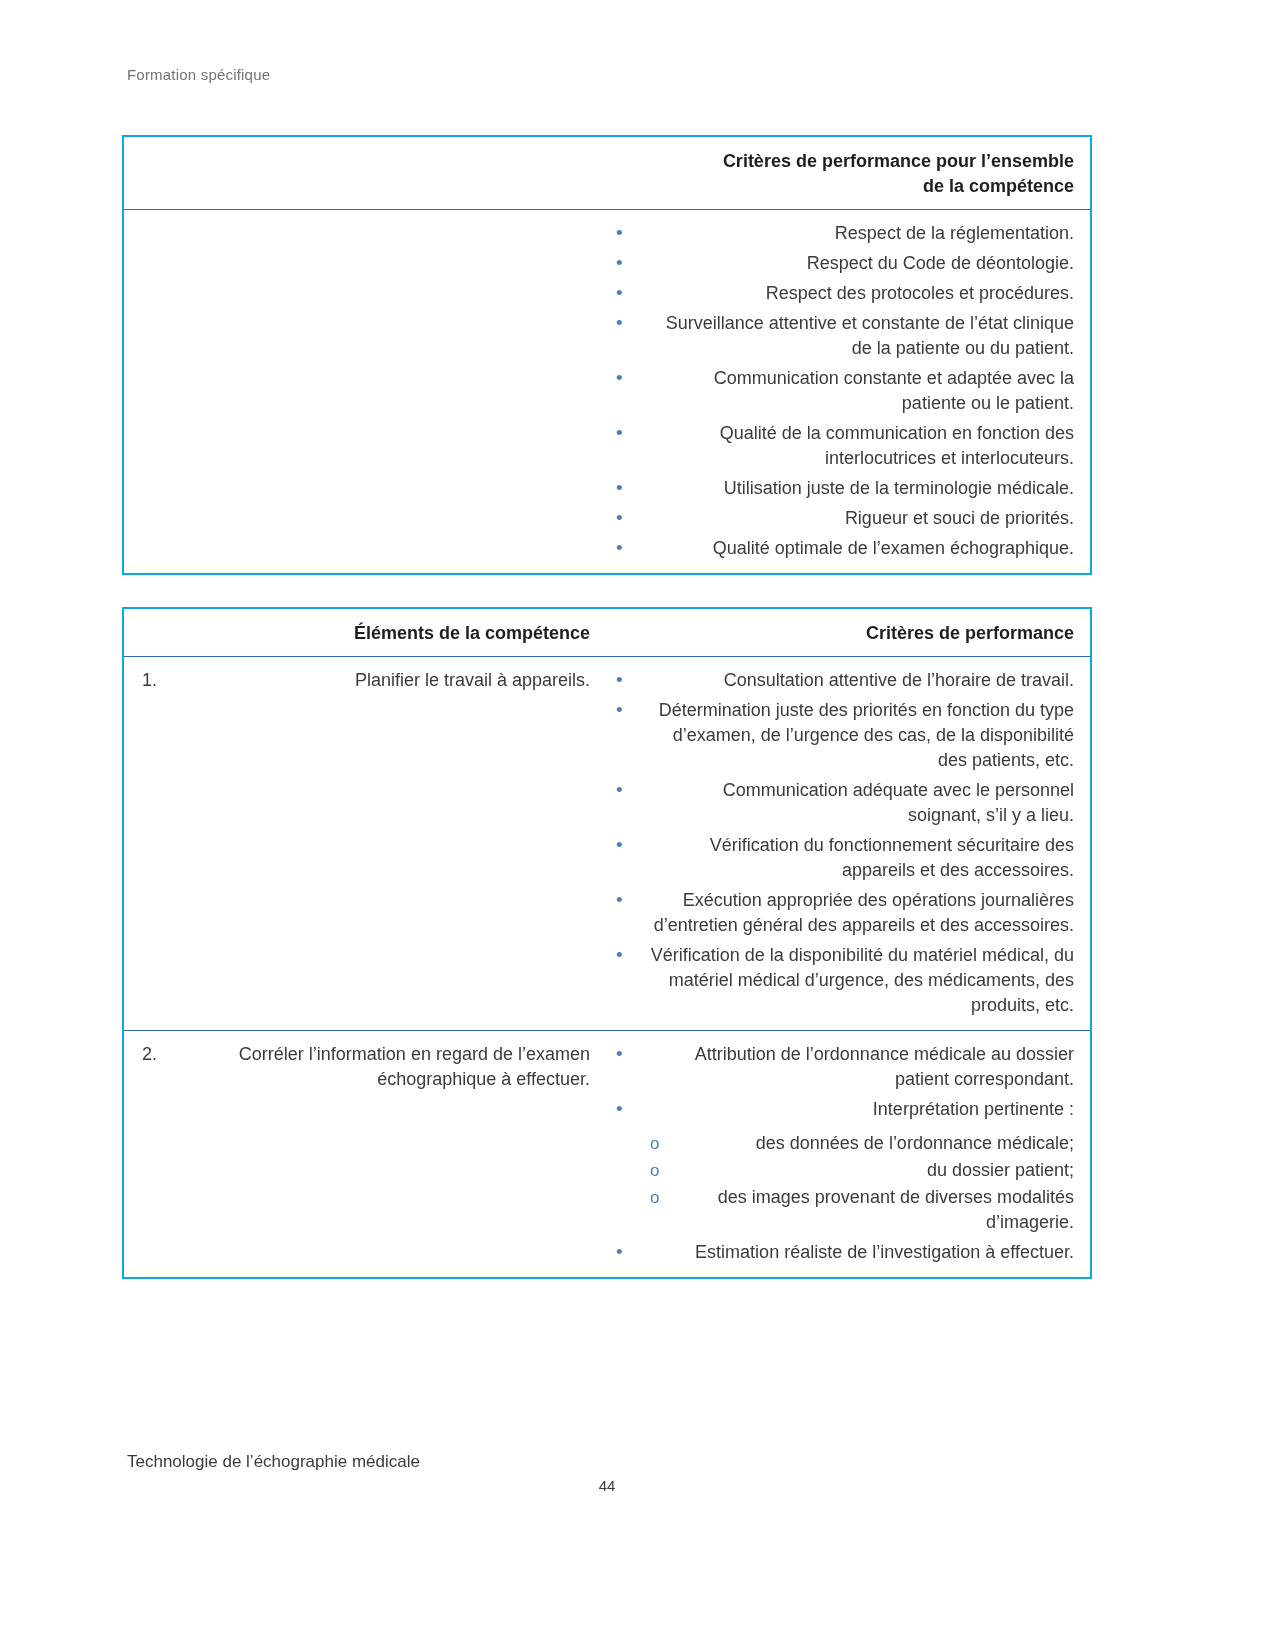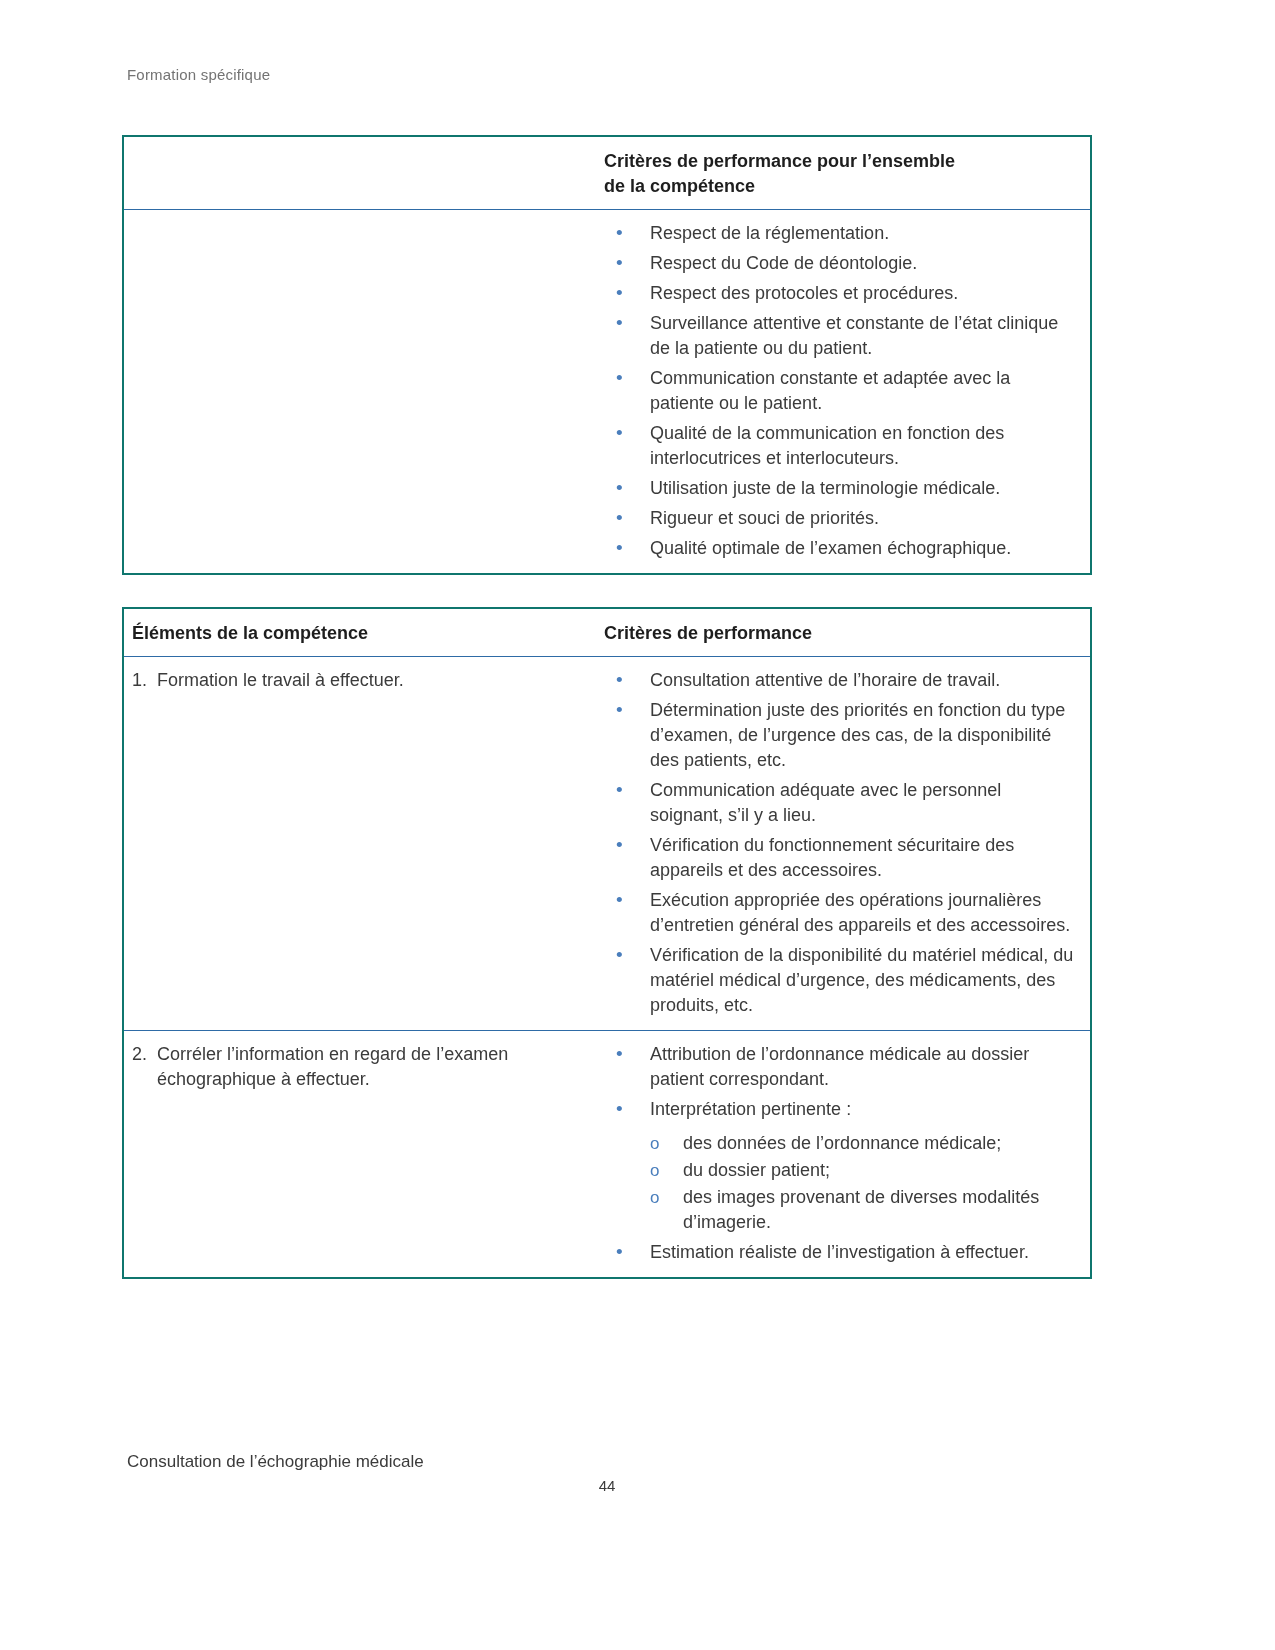--- a/index.html
+++ b/index.html
@@ -11,22 +11,23 @@
     color: #3b3b3b;
     overflow: hidden;
   }
   .page-header {
     position: absolute; left: 127px; top: 66px;
     font-size: 15px; color: #737373; font-weight: 400;
     letter-spacing: 0.2px;
   }
   .tbl {
     position: absolute; left: 122px; width: 970px;
-    border: 2px solid #0f766e;
+    border: 2px solid #0ea5e9;
     background: #ffffff;
+    text-align: right;
   }
   .tbl1 { top: 135px; }
   .tbl2 { top: 607px; }
   .row { display: flex; }
   .header-row { border-bottom: 1px solid #2e6ba6; }
   .row + .body-row2 { border-top: 1px solid #2e6ba6; }
   .cell { font-size: 18px; line-height: 25px; }
   .cell.left  { width: 480px; flex-shrink: 0; padding: 11px 14px 12px 8px; }
   .cell.right { flex: 1; padding: 11px 16px 12px 0; }
   .header-row .cell { padding-top: 12px; padding-bottom: 10px; }
@@ -86,21 +87,21 @@
 <div class="tbl tbl2">
   <div class="row header-row">
     <div class="cell left th">Éléments de la compétence</div>
     <div class="cell right th">Critères de performance</div>
   </div>
 
   <div class="row">
     <div class="cell left">
       <div class="elem">
         <span class="num">1.</span>
-        <span class="etext">Formation le travail à effectuer.</span>
+        <span class="etext">Planifier le travail à appareils.</span>
       </div>
     </div>
     <div class="cell right">
       <ul class="bullets">
         <li><span class="dot"></span><span>Consultation attentive de l’horaire de travail.</span></li>
         <li><span class="dot"></span><span>Détermination juste des priorités en fonction du type d’examen, de l’urgence des cas, de la disponibilité des patients, etc.</span></li>
         <li><span class="dot"></span><span>Communication adéquate avec le personnel soignant, s’il y a lieu.</span></li>
         <li><span class="dot"></span><span>Vérification du fonctionnement sécuritaire des appareils et des accessoires.</span></li>
         <li><span class="dot"></span><span>Exécution appropriée des opérations journalières d’entretien général des appareils et des accessoires.</span></li>
         <li><span class="dot"></span><span>Vérification de la disponibilité du matériel médical, du matériel médical d’urgence, des médicaments, des produits, etc.</span></li>
@@ -124,14 +125,14 @@
             <li><span class="odot"></span><span>du dossier patient;</span></li>
             <li><span class="odot"></span><span>des images provenant de diverses modalités d’imagerie.</span></li>
           </ul>
         </li>
         <li><span class="dot"></span><span>Estimation réaliste de l’investigation à effectuer.</span></li>
       </ul>
     </div>
   </div>
 </div>
 
-<div class="footer-text">Consultation de l’échographie médicale</div>
+<div class="footer-text">Technologie de l’échographie médicale</div>
 <div class="page-num">44</div>
 
 </body></html>

